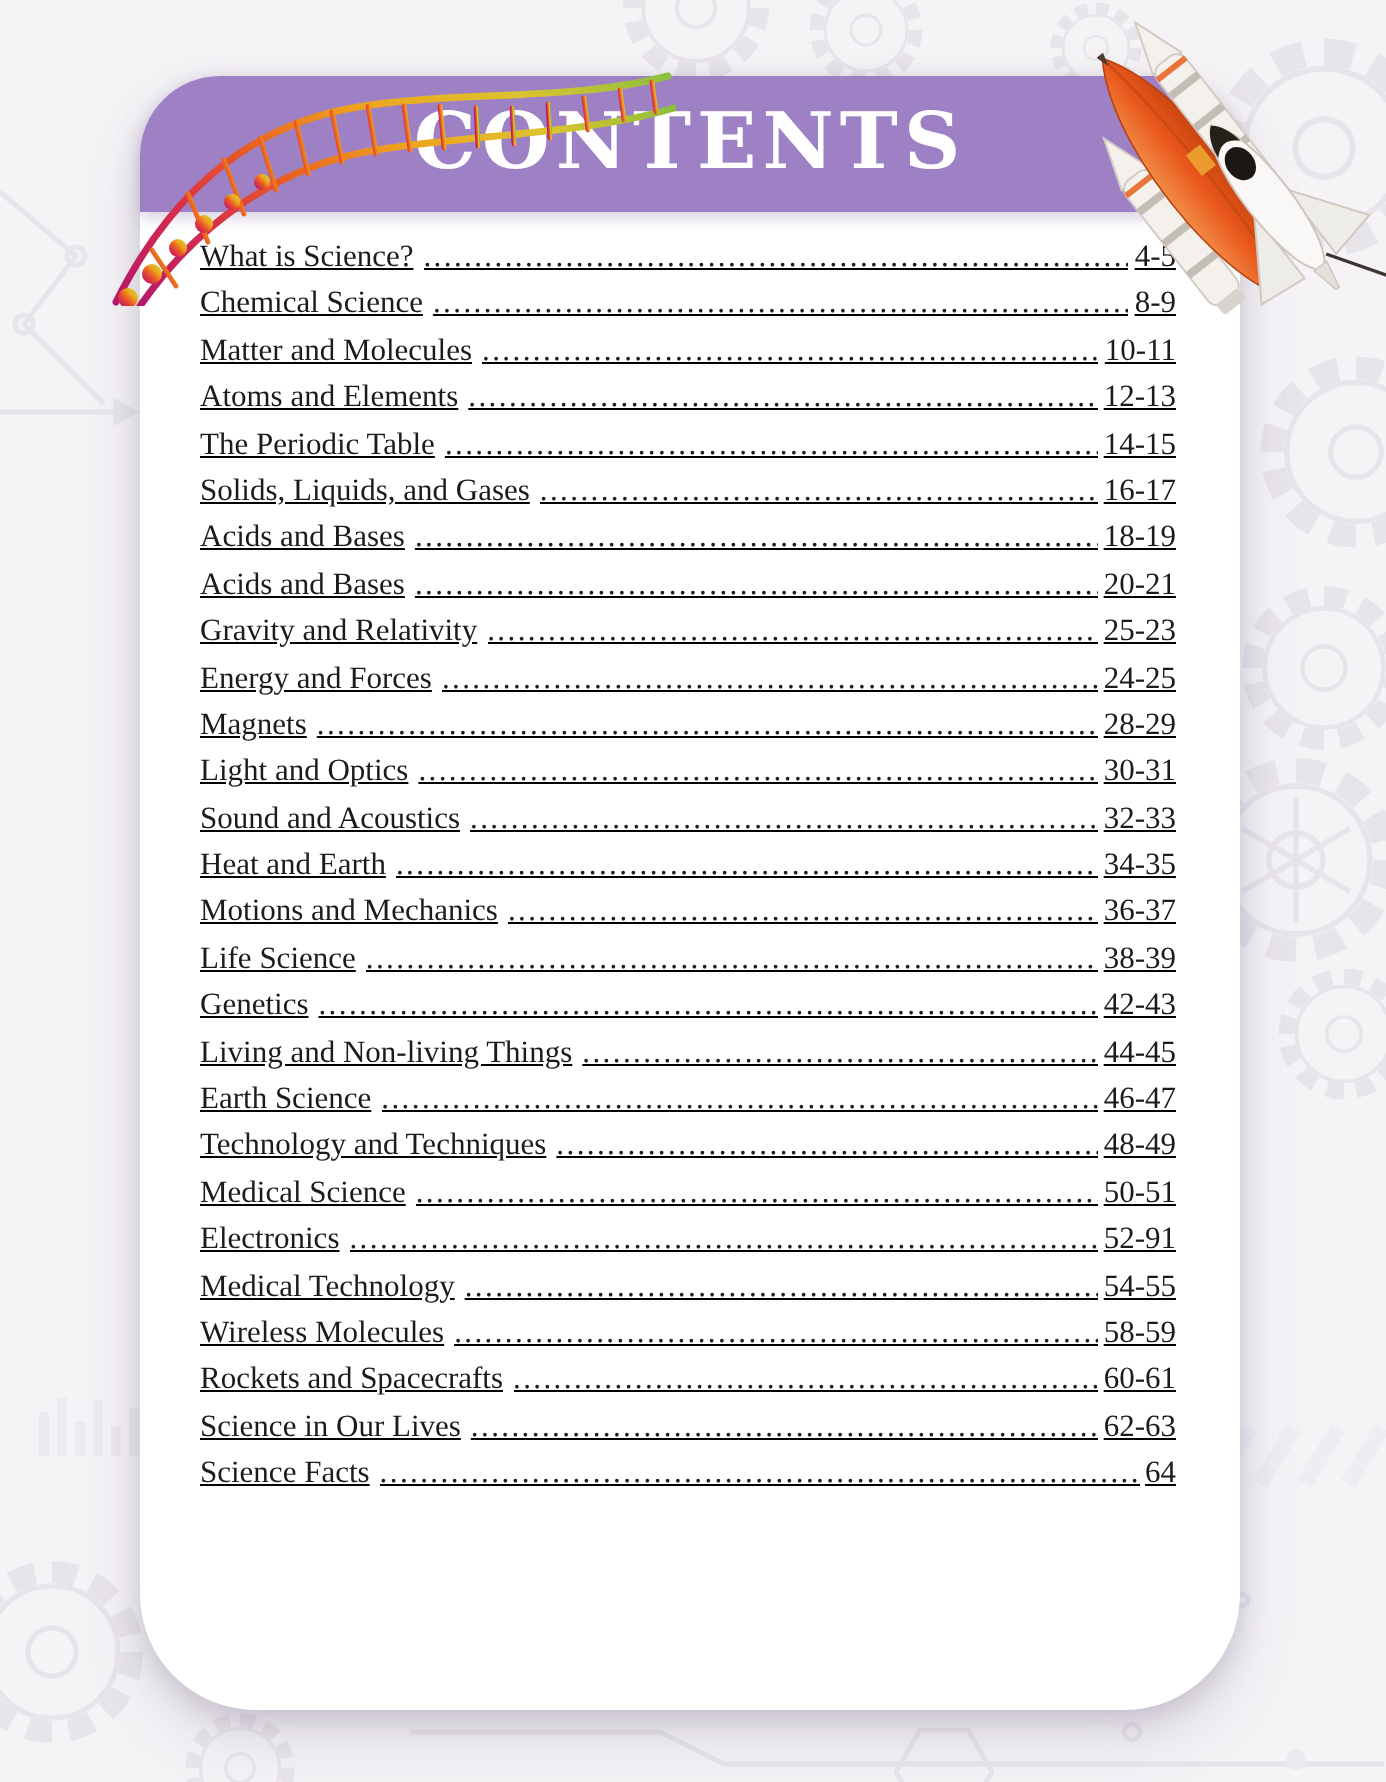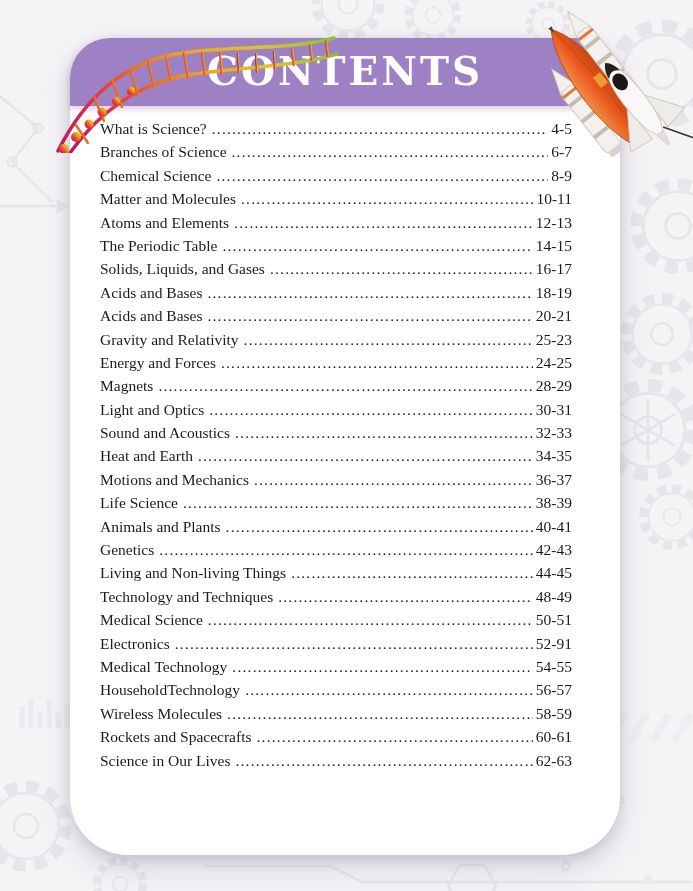--- a/index.html
+++ b/index.html
@@ -24,22 +24,23 @@
     box-shadow:0 3px 7px rgba(140,120,170,.35);
     display:flex; align-items:center; justify-content:center;
   }
   .page-title {
     font-family:"DejaVu Serif", serif;
     font-weight:bold; font-size:39px; line-height:1;
     color:#ffffff; letter-spacing:3px; margin:0 0 2px 0;
   }
   .toc {
     position:absolute; left:0; top:68px; right:0; bottom:0;
-    padding:14px 48px 0 30px;
+    padding:14px 32px 0 30px;
     overflow:hidden;
+    text-decoration:underline;
   }
   .toc-row {
     display:flex; align-items:baseline;
     height:23.4px;
     font-size:15.5px; color:#1b1b1b;
   }
   .toc-title { white-space:nowrap; }
   .toc-dots {
     flex:1 1 auto; overflow:hidden; white-space:nowrap;
     margin:0 3px 0 5px; letter-spacing:1.2px; color:#1b1b1b;
@@ -144,25 +145,20 @@
     <div class="header">
       <h1 class="page-title">CONTENTS</h1>
     </div>
     <div class="toc">
         <div class="toc-row">
           <span class="toc-title">What is Science?</span>
           <span class="toc-dots"></span>
           <span class="toc-pages">4-5</span>
         </div>
         <div class="toc-row">
-          <span class="toc-title">Branches of Science</span>
-          <span class="toc-dots"></span>
-          <span class="toc-pages">6-7</span>
-        </div>
-        <div class="toc-row">
           <span class="toc-title">Chemical Science</span>
           <span class="toc-dots"></span>
           <span class="toc-pages">8-9</span>
         </div>
         <div class="toc-row">
           <span class="toc-title">Matter and Molecules</span>
           <span class="toc-dots"></span>
           <span class="toc-pages">10-11</span>
         </div>
         <div class="toc-row">
@@ -224,73 +220,73 @@
           <span class="toc-title">Motions and Mechanics</span>
           <span class="toc-dots"></span>
           <span class="toc-pages">36-37</span>
         </div>
         <div class="toc-row">
           <span class="toc-title">Life Science</span>
           <span class="toc-dots"></span>
           <span class="toc-pages">38-39</span>
         </div>
         <div class="toc-row">
-          <span class="toc-title">Animals and Plants</span>
-          <span class="toc-dots"></span>
-          <span class="toc-pages">40-41</span>
-        </div>
-        <div class="toc-row">
           <span class="toc-title">Genetics</span>
           <span class="toc-dots"></span>
           <span class="toc-pages">42-43</span>
         </div>
         <div class="toc-row">
           <span class="toc-title">Living and Non-living Things</span>
           <span class="toc-dots"></span>
           <span class="toc-pages">44-45</span>
         </div>
         <div class="toc-row">
+          <span class="toc-title">Earth Science</span>
+          <span class="toc-dots"></span>
+          <span class="toc-pages">46-47</span>
+        </div>
+        <div class="toc-row">
           <span class="toc-title">Technology and Techniques</span>
           <span class="toc-dots"></span>
           <span class="toc-pages">48-49</span>
         </div>
         <div class="toc-row">
           <span class="toc-title">Medical Science</span>
           <span class="toc-dots"></span>
           <span class="toc-pages">50-51</span>
         </div>
         <div class="toc-row">
           <span class="toc-title">Electronics</span>
           <span class="toc-dots"></span>
           <span class="toc-pages">52-91</span>
         </div>
         <div class="toc-row">
           <span class="toc-title">Medical Technology</span>
           <span class="toc-dots"></span>
           <span class="toc-pages">54-55</span>
         </div>
         <div class="toc-row">
-          <span class="toc-title">HouseholdTechnology</span>
-          <span class="toc-dots"></span>
-          <span class="toc-pages">56-57</span>
-        </div>
-        <div class="toc-row">
           <span class="toc-title">Wireless Molecules</span>
           <span class="toc-dots"></span>
           <span class="toc-pages">58-59</span>
         </div>
         <div class="toc-row">
           <span class="toc-title">Rockets and Spacecrafts</span>
           <span class="toc-dots"></span>
           <span class="toc-pages">60-61</span>
         </div>
         <div class="toc-row">
           <span class="toc-title">Science in Our Lives</span>
           <span class="toc-dots"></span>
           <span class="toc-pages">62-63</span>
+        </div>
+        <div class="toc-row">
+          <span class="toc-title">Science Facts</span>
+          <span class="toc-dots"></span>
+          <span class="toc-pages">64</span>
         </div>
       </div>
   </div>
 
   <svg class="dna-art" width="282" height="128" viewBox="0 0 282 128">
     <defs>
       <linearGradient id="dnagrad" x1="0" y1="1" x2="1" y2="0">
         <stop offset="0" stop-color="#b5176b"></stop>
         <stop offset=".25" stop-color="#d62b4e"></stop>
         <stop offset=".45" stop-color="#e85a24"></stop>

